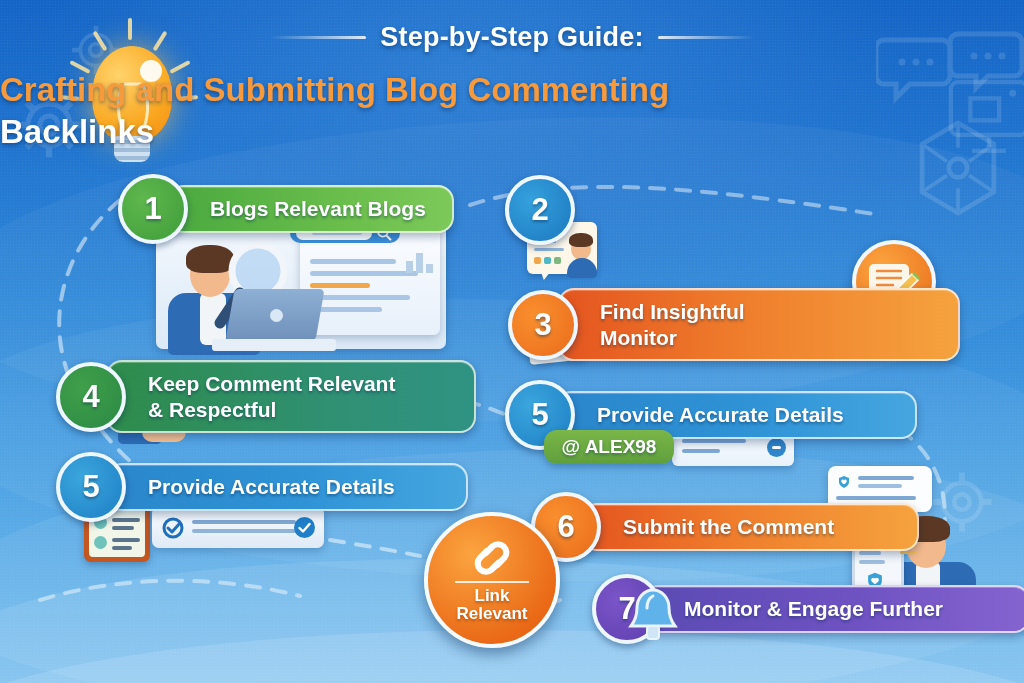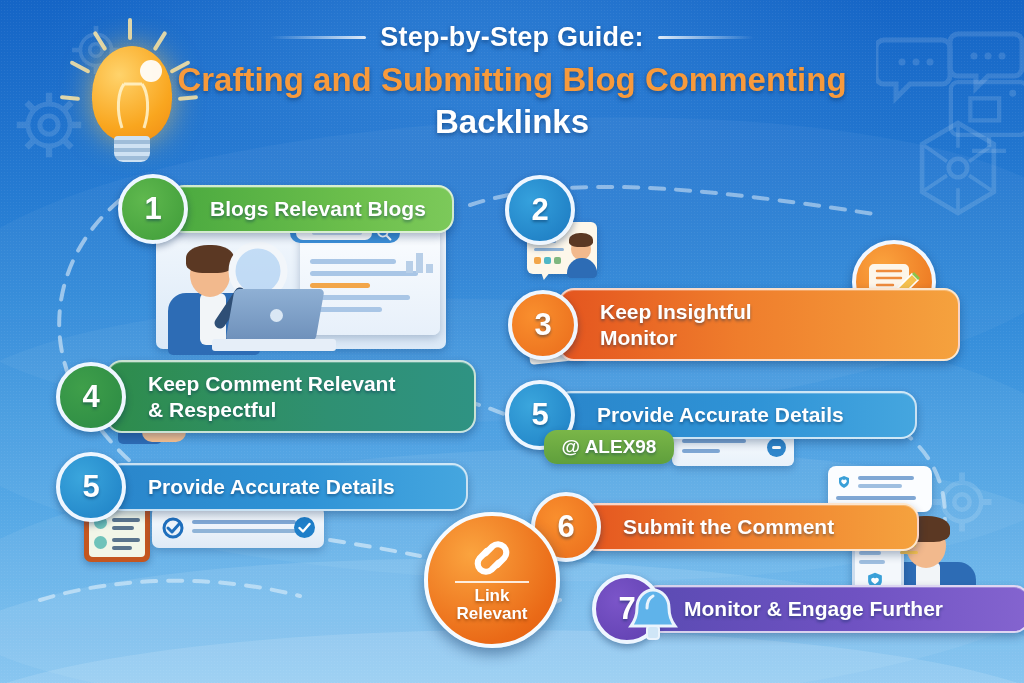--- a/index.html
+++ b/index.html
@@ -18,27 +18,27 @@
   .w2{height:280px;top:300px;background:rgba(255,255,255,.05);transform:rotate(2deg);}
   .w3{height:260px;top:450px;background:rgba(255,255,255,.07);transform:rotate(-2deg);}
   .w4{height:230px;top:560px;background:rgba(255,255,255,.10);transform:rotate(1.5deg);}
   .w5{height:200px;top:630px;background:rgba(255,255,255,.13);}
   .noise{position:absolute;inset:0;opacity:.16;
      background-image:radial-gradient(rgba(255,255,255,.35) .6px, transparent .7px);
      background-size:3px 3px;}
   .outline-ico{position:absolute;opacity:.13;}
   .ray{position:absolute;background:#ffe9a8;border-radius:2px;opacity:.85;}
   
-  .title-wrap{position:absolute;top:22px;left:0;width:100%;text-align:center;}
+  .title-wrap{position:absolute;top:22px;left:0;width:100%;}
   .t-row{display:flex;align-items:center;justify-content:center;gap:14px;}
   .t-rule{height:3px;width:96px;background:linear-gradient(90deg,rgba(255,255,255,0),rgba(255,255,255,.85));border-radius:2px;}
   .t-rule.r2{background:linear-gradient(270deg,rgba(255,255,255,0),rgba(255,255,255,.85));}
   .t1{font-size:27px;font-weight:bold;color:#ffffff;letter-spacing:.2px;
       text-shadow:0 2px 4px rgba(0,40,90,.55);}
-  .t2{font-size:33px;font-weight:bold;color:#f79a3c;margin-top:6px;line-height:1.28;
+  .t2{font-size:33px;font-weight:bold;color:#f79a3c;margin-top:16px;line-height:1.28;
       text-shadow:0 2px 4px rgba(0,40,90,.5);}
   .t2 .white{color:#fff;display:block;}
   
   .step{position:absolute;display:flex;align-items:center;}
   .badge{width:62px;height:62px;border-radius:50%;flex:0 0 auto;
     border:4px solid #eef6ff;display:flex;align-items:center;justify-content:center;
     color:#fff;font-size:31px;font-weight:bold;z-index:3;
     box-shadow:0 3px 7px rgba(0,35,80,.4);text-shadow:0 2px 3px rgba(0,40,80,.45);}
   .bar{margin-left:-20px;padding:9px 26px 9px 40px;border-radius:16px;color:#fff;
     font-size:21px;font-weight:bold;line-height:1.22;z-index:2;
@@ -248,21 +248,21 @@
     <div class="line" style="left:6px;top:42px;width:22px;height:3px;background:#8fb4d8;"></div>
     <svg style="position:absolute;left:22px;top:0;" width="48" height="50" viewBox="0 0 48 50">
       <path d="M40 4l6 6-28 28-9 3 3-9z" fill="#f5c04e" stroke="#fff" stroke-width="2"></path>
       <path d="M38 6l6 6 3-3-6-6z" fill="#f0a04b"></path>
       <path d="M9 41l4-9 5 5z" fill="#1f4f86"></path>
     </svg>
   </div>
   <div class="step" style="left:508px;top:288px;">
     <div class="badge g-orange">3</div>
     <div class="bar b-orange" style="width:332px;">
-      <div>Keep Insightful</div>
+      <div>Find Insightful</div>
       <div>Monitor</div>
     </div>
   </div>
 
   <div class="ill" style="left:118px;top:376px;width:92px;height:72px;">
     <div style="position:absolute;left:0;top:34px;width:44px;height:34px;background:#2d6cb5;border-radius:5px;"></div>
     <div style="position:absolute;left:18px;top:8px;width:22px;height:34px;background:#f7c99a;border-radius:11px 11px 4px 4px;"></div>
     <div style="position:absolute;left:24px;top:30px;width:44px;height:36px;background:#f6c191;border-radius:10px;"></div>
     <div style="position:absolute;left:30px;top:38px;width:40px;height:6px;background:#e8ab74;border-radius:3px;"></div>
     <div style="position:absolute;left:30px;top:48px;width:40px;height:6px;background:#e8ab74;border-radius:3px;"></div>

